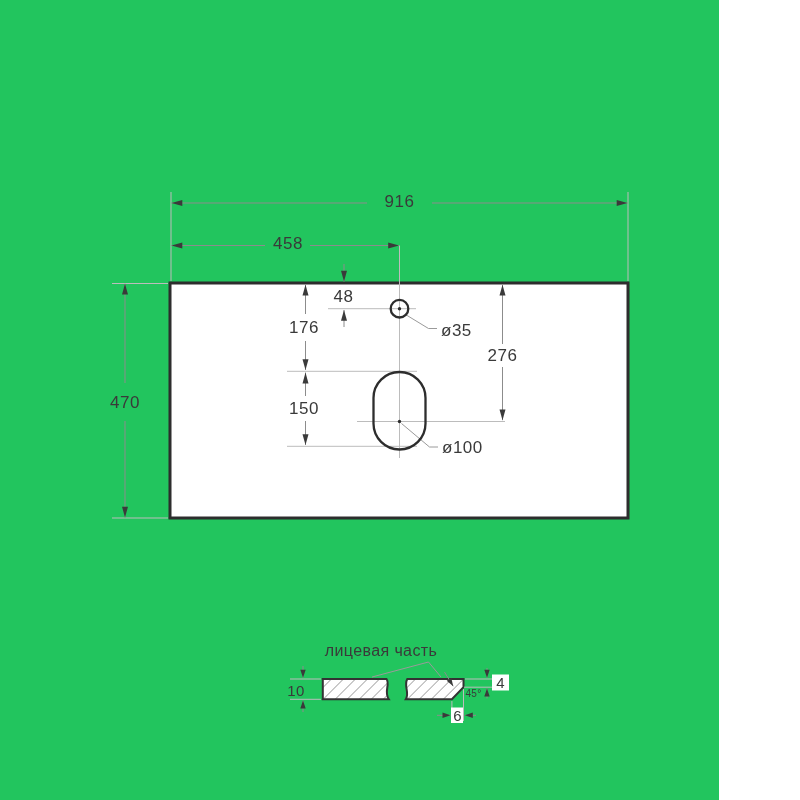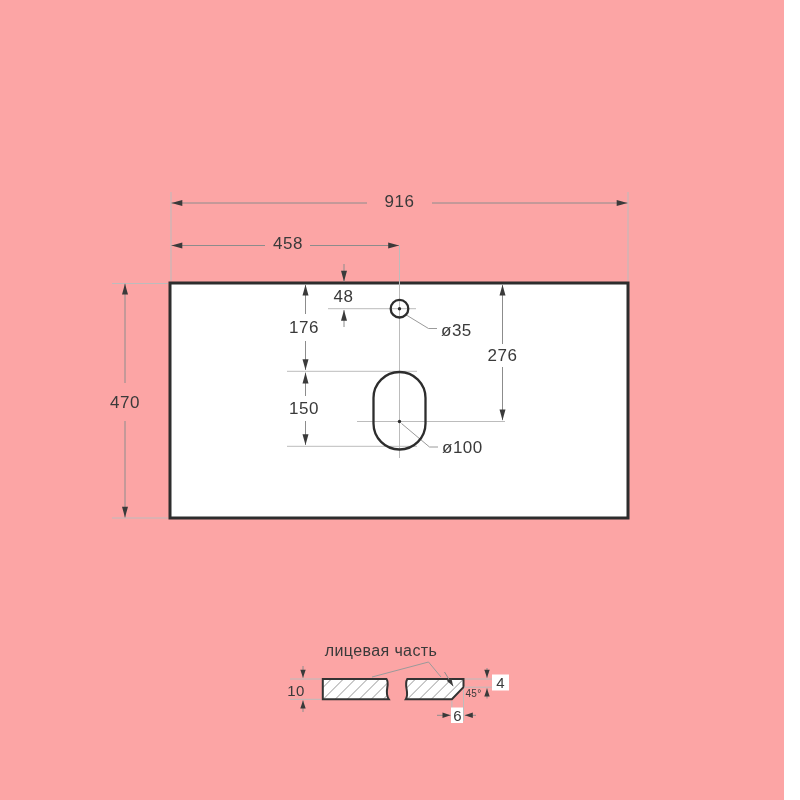--- a/index.html
+++ b/index.html
@@ -1,17 +1,17 @@
 <!DOCTYPE html>
 <html><head>
 <meta charset="utf-8">
 <style>
   html,body { margin:0; padding:0; background:#ffffff; }
   .page {
-    position:relative; width:784px; height:800px; background:#fca5a5;
+    position:relative; width:719px; height:800px; background:#22c55e;
     font-family:"Liberation Sans", sans-serif;
   }
   svg { display:block; }
   .outline { fill:#ffffff; stroke:#2d2d2d; stroke-width:3; }
   .shape   { fill:none;    stroke:#2d2d2d; stroke-width:2.3; }
   .dotf    { fill:#2d2d2d; stroke:none; }
   .ext     { stroke:#bcbcbc; stroke-width:1; fill:none; }
   .dim     { stroke:#8c8c8c; stroke-width:1; fill:none; }
   .lead    { stroke:#9a9a9a; stroke-width:1; fill:none; }
   .piece   { fill:url(#hatch); stroke:#333333; stroke-width:2; }

